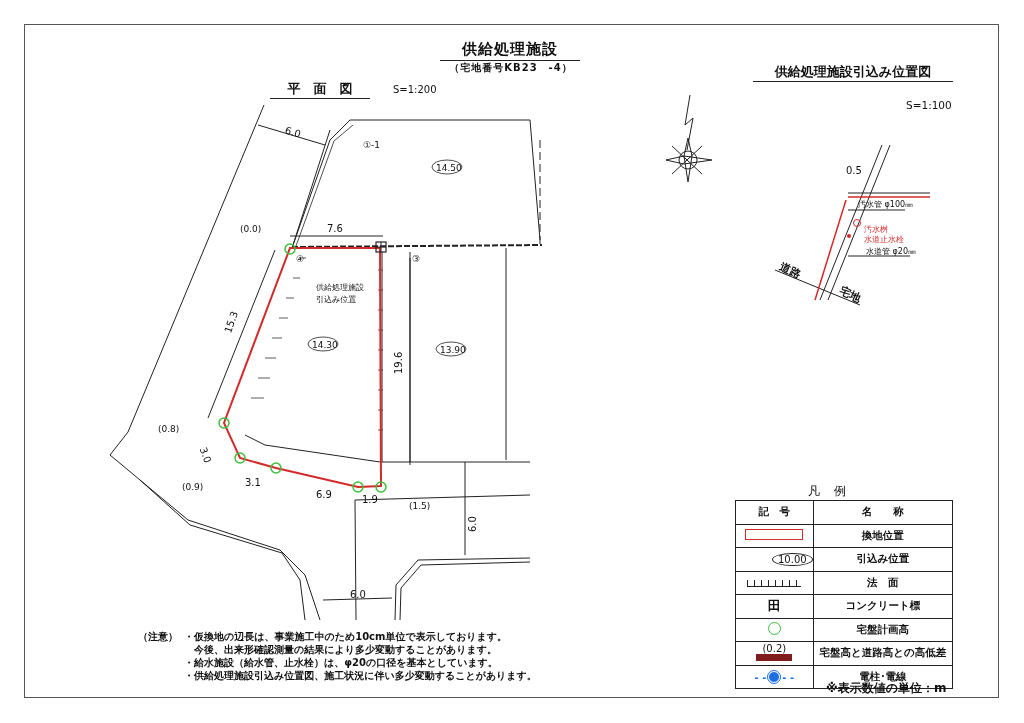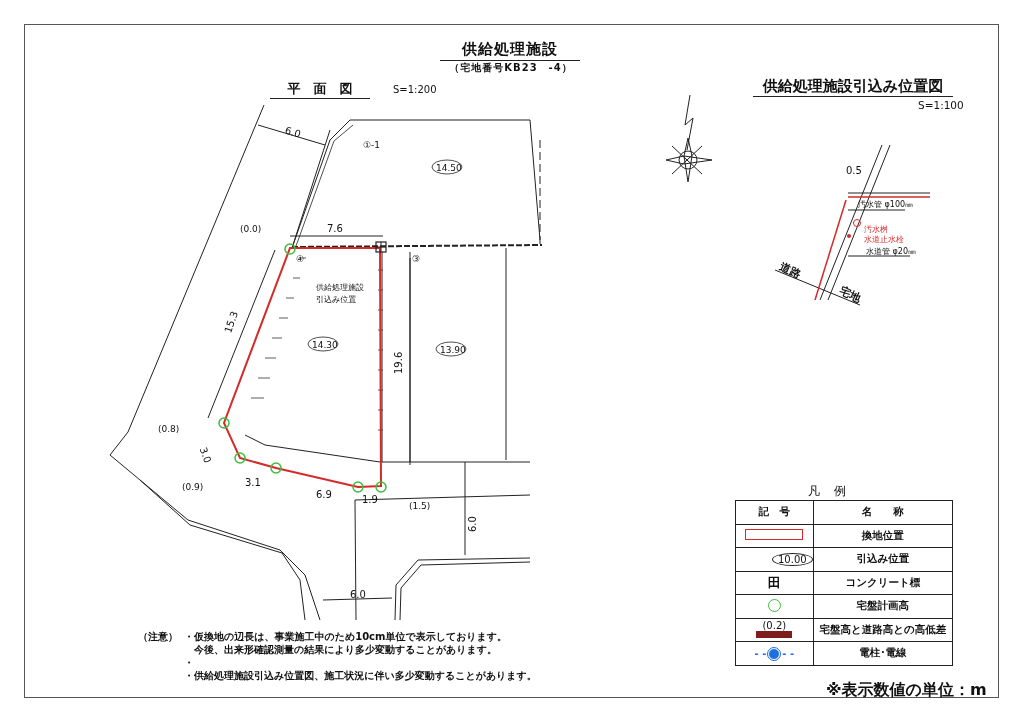--- a/index.html
+++ b/index.html
@@ -8,21 +8,21 @@
   .sheet { position:absolute; left:24px; top:24px; width:975px; height:674px;
            border:1.5px solid #555; box-sizing:border-box; }
   svg { position:absolute; left:0; top:0; }
   .t { font-family:"DejaVu Sans", sans-serif; fill:#111; }
   .title { position:absolute; font-weight:bold; font-size:14px; letter-spacing:1px; text-align:center; }
   .legend { position:absolute; left:735px; top:500px; width:218px; border-collapse:collapse;
             font-size:10.5px; font-weight:bold; }
   .legend td { border:1px solid #222; height:22.5px; text-align:center; padding:0; }
   .legend td.sym { width:72px; }
   .legend-title { position:absolute; left:808px; top:483px; font-size:12px; font-weight:normal; letter-spacing:14px; }
-  .unit-note { position:absolute; left:826px; top:680px; font-size:16px; font-weight:bold; }
+  .unit-note { position:absolute; left:826px; top:680px; font-size:12px; font-weight:bold; }
   .notes { position:absolute; left:138px; top:630px; font-size:10px; font-weight:bold; line-height:13px; }
   .notes .row { display:flex; }
   .notes .lbl { width:46px; }
   .notes .bul { width:10px; }
 </style>
 </head>
 <body>
 
 <div class="sheet"></div>
 
@@ -31,24 +31,24 @@
 </div>
 <div class="title" style="left:436px;top:61px;width:150px;font-size:10px;">
   <span>（宅地番号KB23　-4）</span>
 </div>
 
 <div class="title" style="left:270px;top:80px;width:100px;font-size:13px;border-bottom:1.5px solid #222;letter-spacing:0;">
   <span>平　面　図</span>
 </div>
 <div style="position:absolute;left:393px;top:84px;font-size:10px;">S=1:200</div>
 
-<div class="title" style="left:753px;top:77px;width:200px;font-size:15px;border-bottom:1.5px solid #222;letter-spacing:0;">
+<div class="title" style="left:753px;top:63px;width:200px;font-size:13px;border-bottom:1.5px solid #222;letter-spacing:0;">
   <span>供給処理施設引込み位置図</span>
 </div>
-<div style="position:absolute;left:906px;top:99px;font-size:10.5px;margin-left:12px;">S=1:100</div>
+<div style="position:absolute;left:906px;top:99px;font-size:10.5px;">S=1:100</div>
 
 <svg width="1024" height="723" viewBox="0 0 1024 723">
   <g fill="none" stroke="#222" stroke-width="1">
 
     <line x1="264" y1="105" x2="128" y2="432"></line>
     <line x1="330" y1="130" x2="292" y2="248"></line>
     <path d="M128 432 L110 455 L140 480 L188 520 L280 550 L305 575 L320 620"></path>
     <path d="M140 480 L190 525 L282 553 L300 580 L305 620"></path>
 
     <line x1="258" y1="125" x2="325" y2="145"></line>
@@ -181,20 +181,24 @@
   </tr>
   <tr>
     <td class="sym"><span style="display:inline-block;width:56px;height:9px;border:1.5px solid #d42a2a;"></span></td>
     <td>換地位置</td>
   </tr>
   <tr>
     <td class="sym"><span style="display:inline-block;border:1px solid #222;border-radius:50%;padding:0 5px;font-weight:normal;font-size:10px;margin-left:36px;">10.00</span></td>
     <td>引込み位置</td>
   </tr>
   <tr>
+    <td class="sym"><span style="display:inline-block;width:54px;height:6px;border-bottom:1.5px solid #222;background:repeating-linear-gradient(90deg,#222 0 1px,transparent 1px 7px);"></span></td>
+    <td>法　面</td>
+  </tr>
+  <tr>
     <td class="sym" style="font-size:13px;">田</td>
     <td>コンクリート標</td>
   </tr>
   <tr>
     <td class="sym"><span style="display:inline-block;width:11px;height:11px;border:1.5px solid #3cbf3c;border-radius:50%;"></span></td>
     <td>宅盤計画高</td>
   </tr>
   <tr>
     <td class="sym" style="position:relative;">
       <span style="font-weight:normal;font-size:10px;border-bottom:7px solid #7f1d1d;padding:0 6px;position:relative;top:-5px;">(0.2)</span>
@@ -217,19 +221,20 @@
       <span>仮換地の辺長は、事業施工中のため10cm単位で表示しております。</span>
     </div>
   <div class="row">
       <span class="lbl"></span>
       <span class="bul"></span>
       <span>今後、出来形確認測量の結果により多少変動することがあります。</span>
     </div>
   <div class="row">
       <span class="lbl"></span>
       <span class="bul">・</span>
+      <span>給水施設（給水管、止水栓）は、φ20の口径を基本としています。</span>
     </div>
   <div class="row">
       <span class="lbl"></span>
       <span class="bul">・</span>
       <span>供給処理施設引込み位置図、施工状況に伴い多少変動することがあります。</span>
     </div>
 </div>
 
 </body></html>

